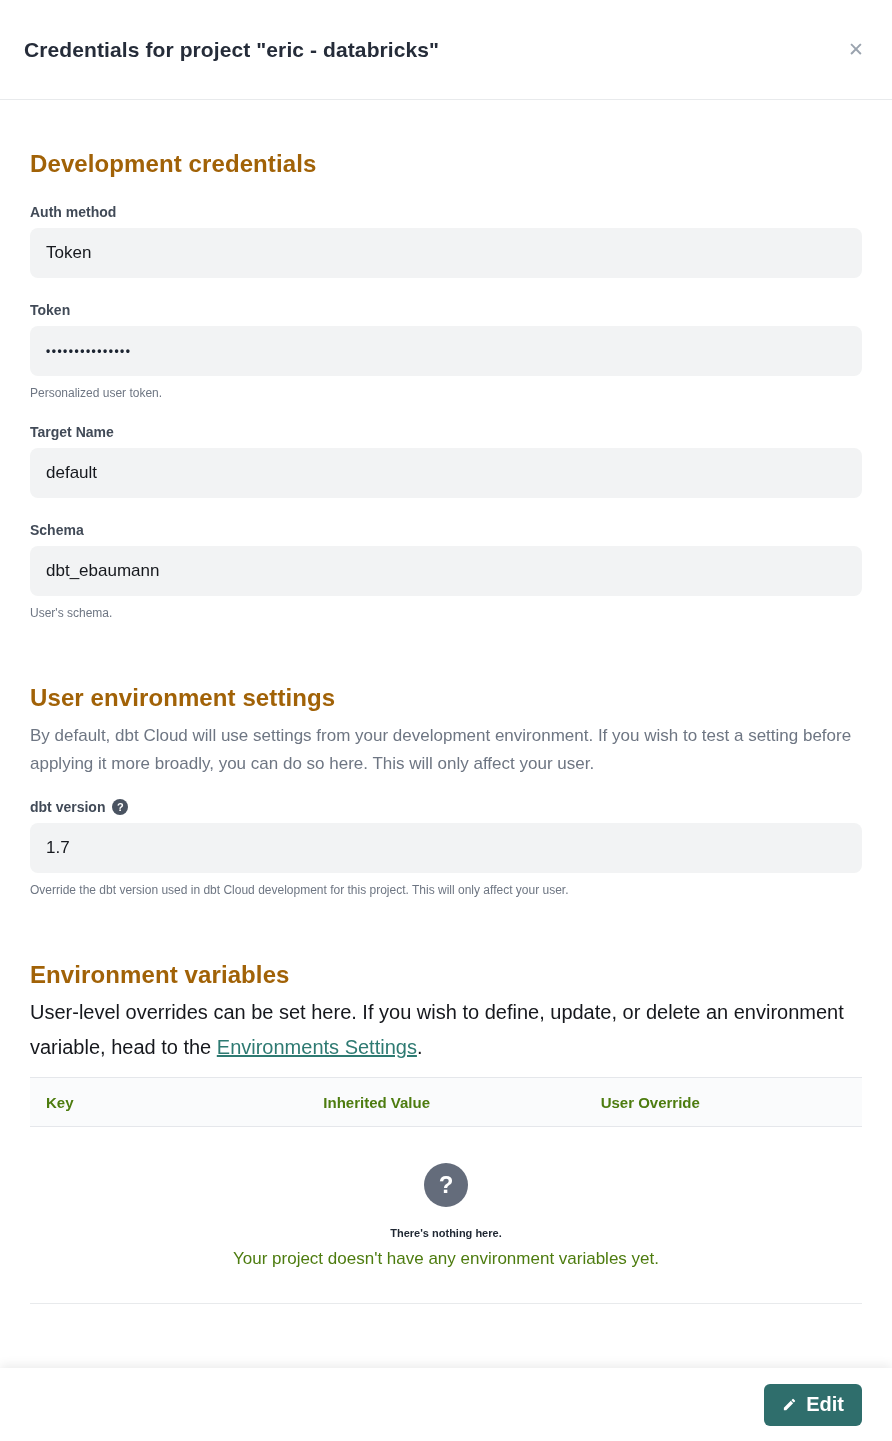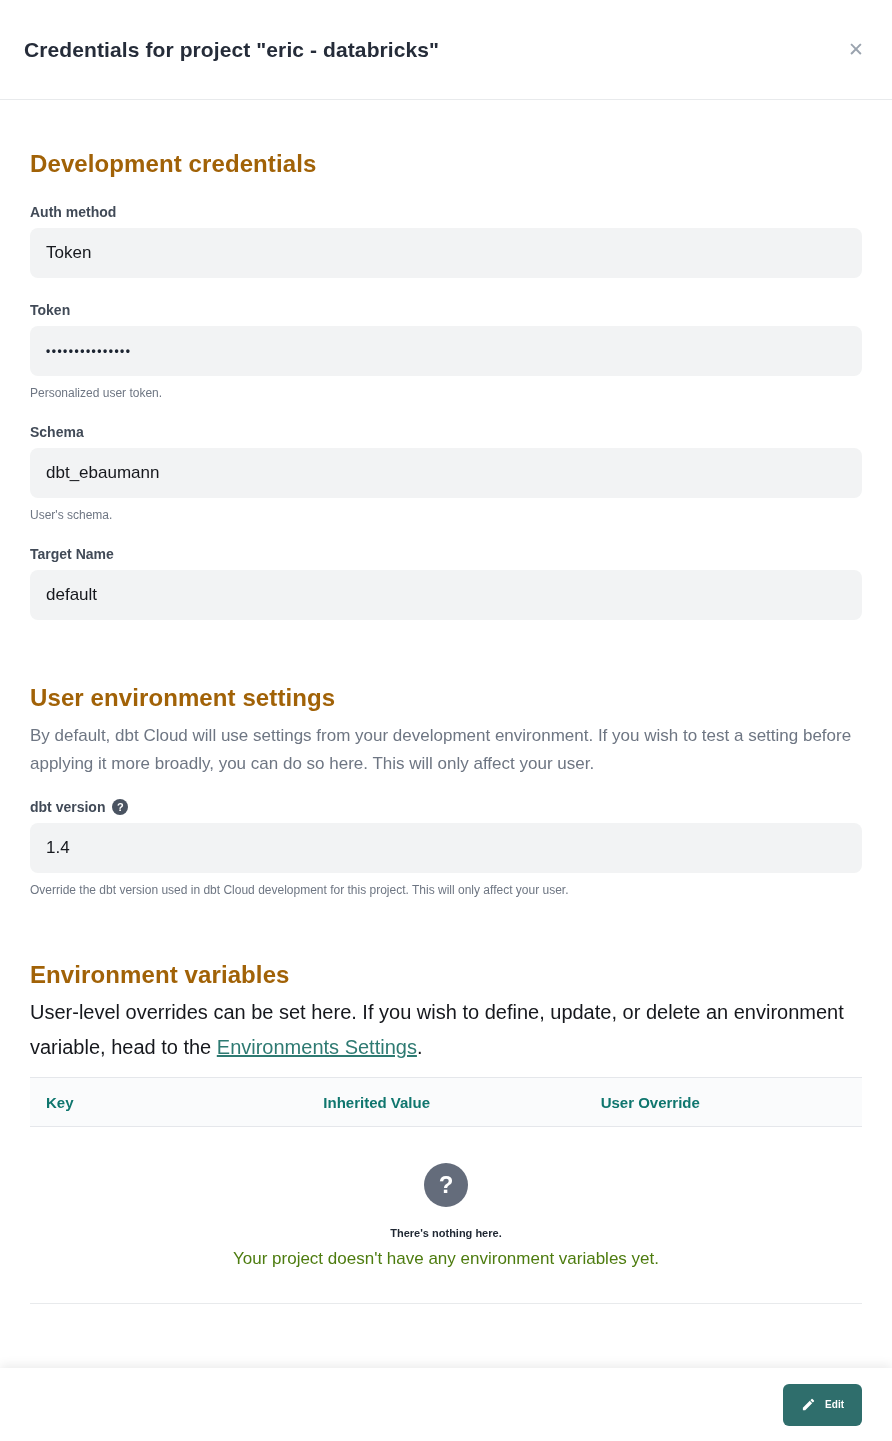--- a/index.html
+++ b/index.html
@@ -26,33 +26,33 @@
   .helper-text { font-size: 12px; color: #6e7683; margin-top: 10px; }
 
   .section-desc { font-size: 17px; color: #6e7683; line-height: 1.62; margin: 0 0 22px 0; }
   .env-desc { font-size: 20px; color: #16181d; line-height: 1.75; margin: 0 0 12px 0; }
   .env-link { color: #2e7a72; text-decoration: underline; cursor: pointer; }
 
   .help-icon { display: inline-flex; width: 16px; height: 16px; border-radius: 50%; background: #4a5361; color: #ffffff; font-size: 11px; font-weight: 700; align-items: center; justify-content: center; margin-left: 7px; cursor: pointer; }
 
   
   .env-table-header { display: flex; height: 50px; align-items: center; background: #fafbfc; border-top: 1px solid #e5e7eb; border-bottom: 1px solid #e5e7eb; }
-  .env-col { width: 33.333%; padding-left: 16px; font-size: 15px; font-weight: 700; color: #0f766e; }
+  .env-col { width: 33.333%; padding-left: 16px; font-size: 15px; font-weight: 700; color: #4d7c0f; }
 
   
   .empty-state { text-align: center; margin-top: 36px; }
   .empty-circle { width: 44px; height: 44px; border-radius: 50%; background: #646c7b; color: #ffffff; display: inline-flex; align-items: center; justify-content: center; font-size: 24px; font-weight: 700; }
   .empty-title { font-size: 11px; font-weight: 700; color: #1f2732; margin: 20px 0 0 0; }
   .empty-sub { font-size: 17px; color: #4d7c0f; margin: 10px 0 0 0; }
 
   .content-hr { border: none; border-top: 1px solid #e8eaec; margin: 34px 0 0 0; }
 
   
   .modal-footer { position: absolute; bottom: 0; left: 0; right: 0; height: 73px; background: #ffffff; box-shadow: 0 -3px 10px rgba(0,0,0,0.08); display: flex; align-items: center; justify-content: flex-end; padding: 0 30px; }
-  .edit-btn { background: #2f6e6c; color: #ffffff; border: none; border-radius: 6px; height: 42px; padding: 0 18px; font-size: 10px; font-weight: 600; display: inline-flex; align-items: center; gap: 9px; cursor: pointer; font-family: inherit; }
+  .edit-btn { background: #2f6e6c; color: #ffffff; border: none; border-radius: 6px; height: 42px; padding: 0 18px; font-size: 20px; font-weight: 600; display: inline-flex; align-items: center; gap: 9px; cursor: pointer; font-family: inherit; }
   .edit-btn svg { display: block; }
 </style>
 </head>
 <body>
 
 <div class="screen">
 
   <header class="modal-header">
     <h1 class="modal-title">Credentials for project "eric - databricks"</h1>
     <button class="close-btn">✕</button>
@@ -72,46 +72,46 @@
 
       <div class="form-group">
         <span class="field-label">Token</span>
         <div class="field">
           <span class="masked">•••••••••••••••</span>
         </div>
         <div class="helper-text">Personalized user token.</div>
       </div>
 
       <div class="form-group">
+        <span class="field-label">Target Name</span>
+        <div class="field">
+          <span>default</span>
+        </div>
+      </div>
+
+      <div class="form-group">
         <span class="field-label">Schema</span>
         <div class="field">
           <span>dbt_ebaumann</span>
         </div>
         <div class="helper-text">User's schema.</div>
-      </div>
-
-      <div class="form-group">
-        <span class="field-label">Target Name</span>
-        <div class="field">
-          <span>default</span>
-        </div>
       </div>
     </section>
 
     <section class="section">
       <h2 class="section-heading tight">User environment settings</h2>
       <p class="section-desc">By default, dbt Cloud will use settings from your development environment. If you wish to test a setting before applying it more broadly, you can do so here. This will only affect your user.</p>
 
       <div class="form-group">
         <span class="field-label">
           <span>dbt version</span>
           <span class="help-icon">?</span>
         </span>
         <div class="field">
-          <span>1.4</span>
+          <span>1.7</span>
         </div>
         <div class="helper-text">Override the dbt version used in dbt Cloud development for this project. This will only affect your user.</div>
       </div>
     </section>
 
     <section class="section">
       <h2 class="section-heading tight" style="margin-bottom:6px;">Environment variables</h2>
       <p class="env-desc"><span>User-level overrides can be set here. If you wish to define, update, or delete an environment variable, head to the </span><a class="env-link">Environments Settings</a><span>.</span></p>
 
       <div class="env-table-header">

